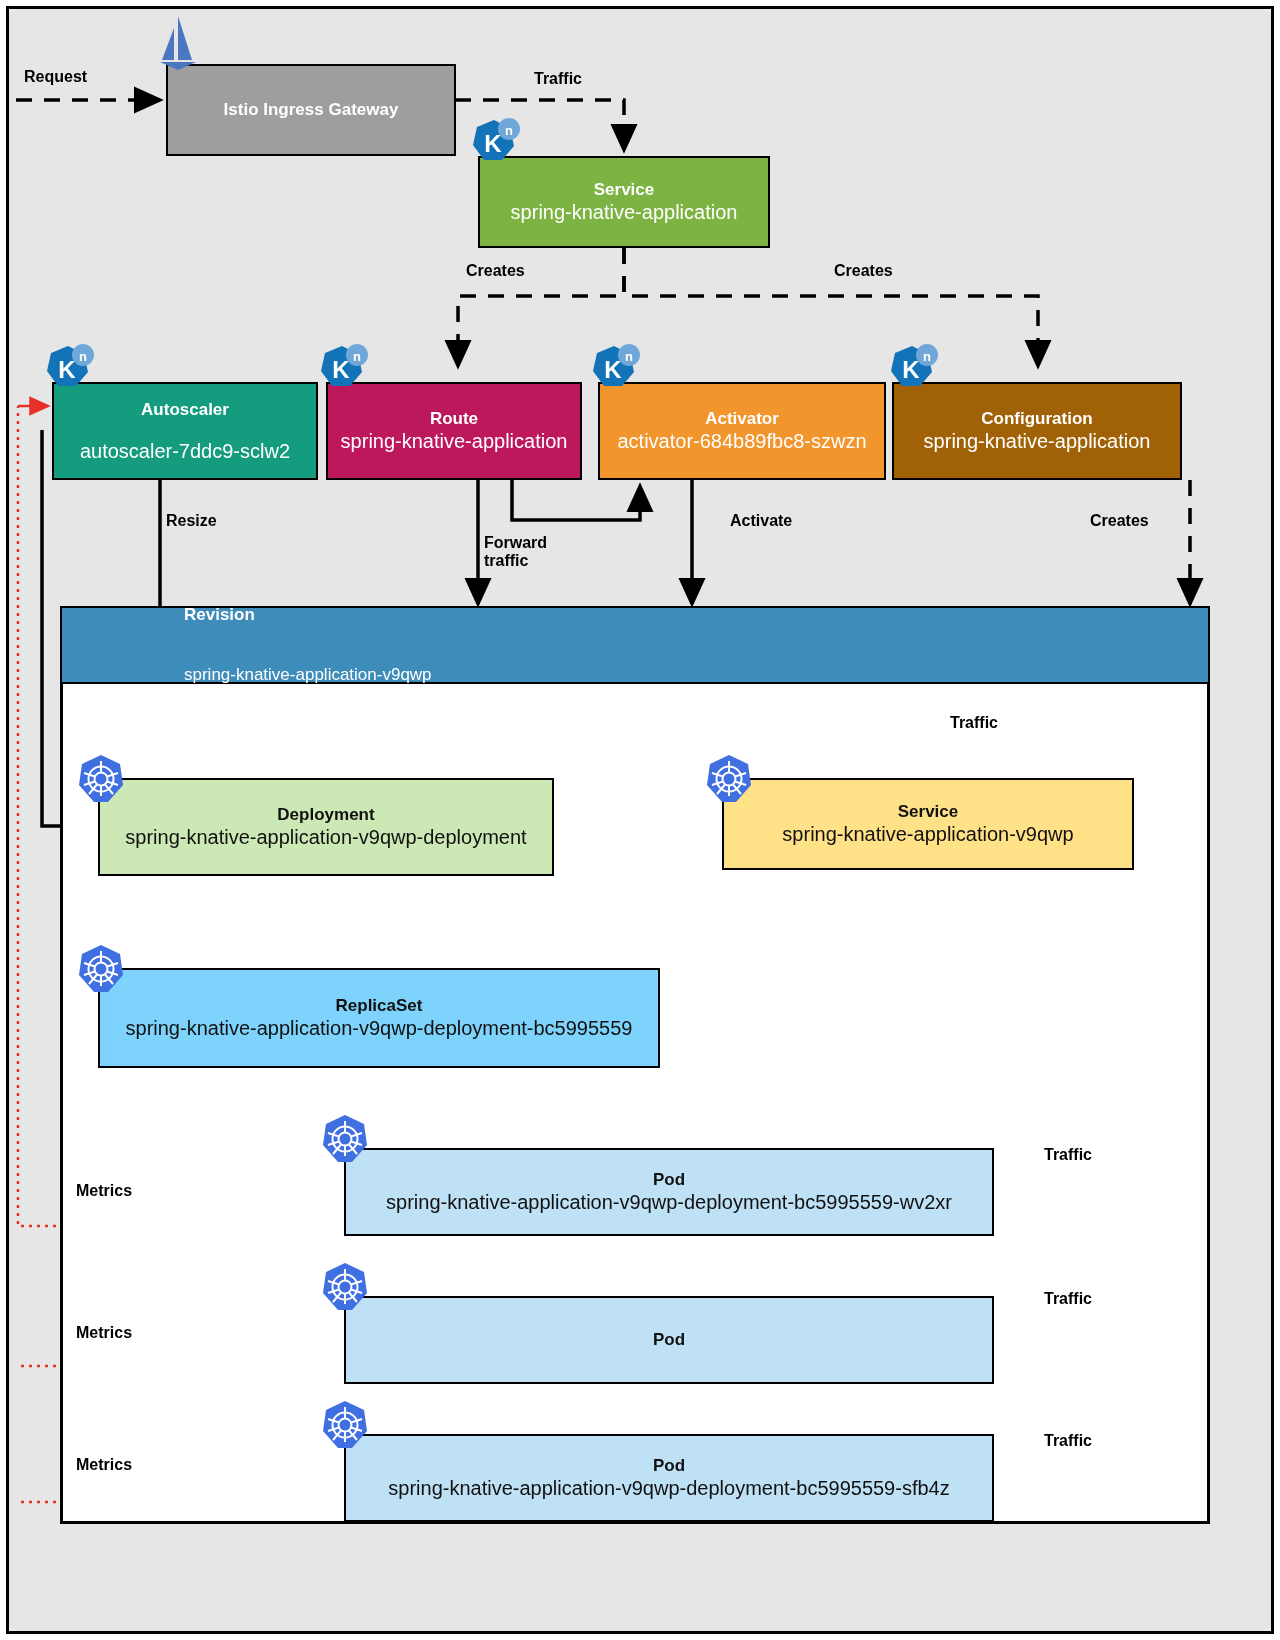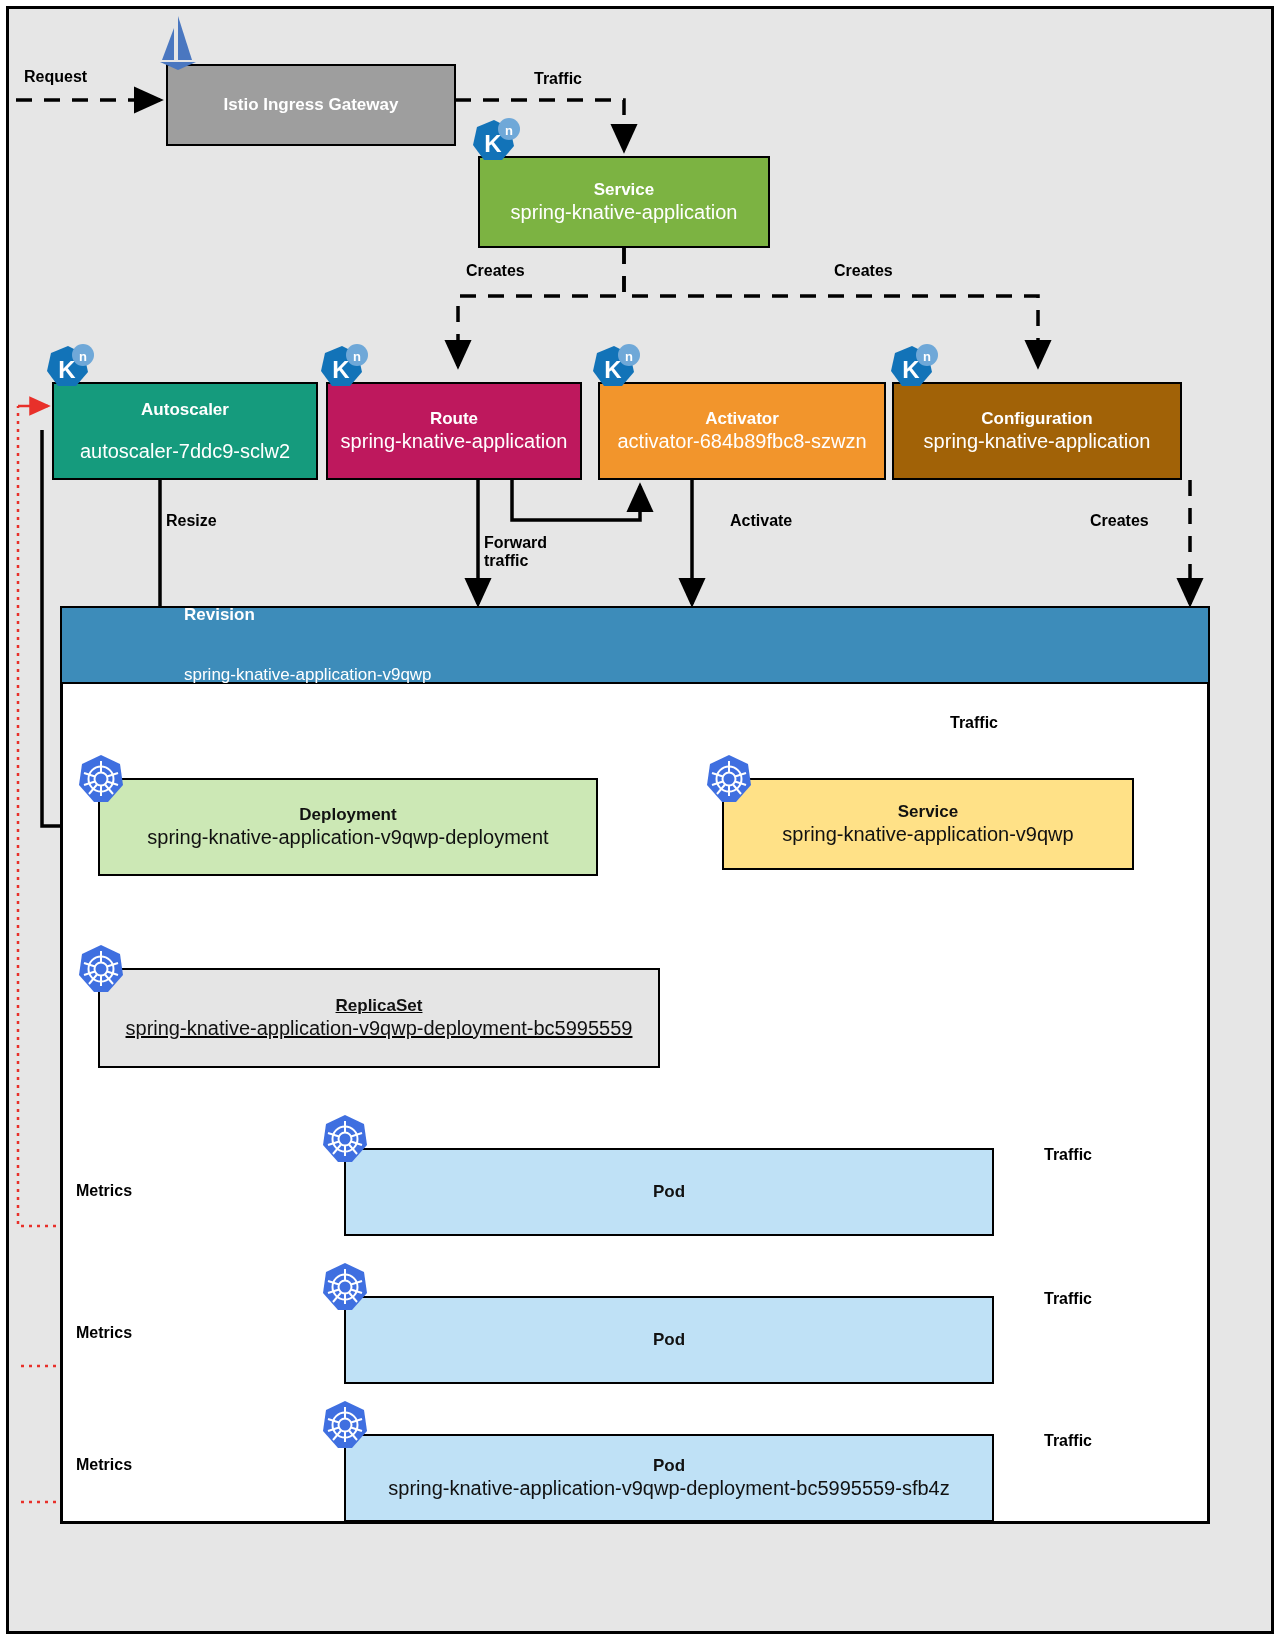--- a/index.html
+++ b/index.html
@@ -131,21 +131,21 @@
     <path d="M1170,1334 L1170,1476 L1004,1476" stroke="#000" stroke-width="3.5" fill="none" marker-end="url(#arrow)"></path>
 
     <path d="M344,1226 L18,1226 L18,406" stroke="#e8302a" stroke-width="2.5" fill="none" stroke-dasharray="3,5"></path>
     <path d="M344,1366 L18,1366" stroke="#e8302a" stroke-width="2.5" fill="none" stroke-dasharray="3,5"></path>
     <path d="M344,1502 L18,1502" stroke="#e8302a" stroke-width="2.5" fill="none" stroke-dasharray="3,5"></path>
     <path d="M18,406 L48,406" stroke="#e8302a" stroke-width="2.5" fill="none" marker-end="url(#arrow-red)"></path>
 
     <path d="M42,430 L42,826 L96,826" stroke="#000" stroke-width="3.5" fill="none" marker-end="url(#arrow)"></path>
   </svg>
 
-  <div class="node light-text" style="left:166px; top:64px; width:290px; height:82px; background:#9e9e9e;">
+  <div class="node light-text" style="left:166px; top:64px; width:290px; height:92px; background:#9e9e9e;">
     <div class="title">Istio Ingress Gateway</div>
   </div>
   <div class="icon" style="left:152px; top:14px; width:52px; height:56px;">
     <svg width="52" height="56" viewBox="0 0 52 56">
       <polygon points="26,2 40,46 26,46" fill="#4a77c0"></polygon>
       <polygon points="22,14 22,46 10,46" fill="#4a77c0"></polygon>
       <polygon points="8,48 44,48 26,56" fill="#4a77c0"></polygon>
     </svg>
   </div>
 
@@ -213,21 +213,21 @@
       <text x="41" y="19" font-family="Liberation Sans, sans-serif" font-size="13" font-weight="bold" fill="#fff" text-anchor="middle">n</text>
     </svg>
   </div>
 
   <div class="revision-wrap" style="left:60px; top:606px; width:1150px; height:918px;"></div>
   <div class="revision-header" style="left:62px; top:608px; width:1146px; height:76px; background:#3d8cba;">
     <div class="title">Revision</div>
     <div class="sub">spring-knative-application-v9qwp</div>
   </div>
 
-  <div class="node dark-text" style="left:98px; top:778px; width:500px; height:98px; background:#cce8b5;">
+  <div class="node dark-text" style="left:98px; top:778px; width:456px; height:98px; background:#cce8b5;">
     <div class="title">Deployment</div>
     <div class="sub">spring-knative-application-v9qwp-deployment</div>
   </div>
   <div class="icon" style="left:78px; top:754px; width:46px; height:50px;">
     <svg width="46" height="50" viewBox="0 0 46 50">
       <polygon points="23,1 42,10 45,31 30,48 16,48 1,31 4,10" fill="#3f6fe0"></polygon>
       <g stroke="#fff" stroke-width="2" fill="none">
         <circle cx="23" cy="25" r="6.5"></circle>
         <circle cx="23" cy="25" r="12.5"></circle>
         <line x1="23" y1="7" x2="23" y2="18.5"></line>
@@ -257,21 +257,21 @@
         <line x1="6" y1="19" x2="17" y2="22.5"></line>
         <line x1="29" y1="27.5" x2="40" y2="31"></line>
         <line x1="40" y1="19" x2="29" y2="22.5"></line>
         <line x1="17" y1="27.5" x2="6" y2="31"></line>
         <line x1="11" y1="40" x2="19" y2="30.5"></line>
         <line x1="35" y1="40" x2="27" y2="30.5"></line>
       </g>
     </svg>
   </div>
 
-  <div class="node dark-text" style="left:98px; top:968px; width:562px; height:100px; background:#e5e5e5;text-decoration:underline;">
+  <div class="node dark-text" style="left:98px; top:968px; width:562px; height:100px; background:#7dd3fc;">
     <div class="title">ReplicaSet</div>
     <div class="sub">spring-knative-application-v9qwp-deployment-bc5995559</div>
   </div>
   <div class="icon" style="left:78px; top:944px; width:46px; height:50px;">
     <svg width="46" height="50" viewBox="0 0 46 50">
       <polygon points="23,1 42,10 45,31 30,48 16,48 1,31 4,10" fill="#3f6fe0"></polygon>
       <g stroke="#fff" stroke-width="2" fill="none">
         <circle cx="23" cy="25" r="6.5"></circle>
         <circle cx="23" cy="25" r="12.5"></circle>
         <line x1="23" y1="7" x2="23" y2="18.5"></line>
@@ -281,20 +281,21 @@
         <line x1="40" y1="19" x2="29" y2="22.5"></line>
         <line x1="17" y1="27.5" x2="6" y2="31"></line>
         <line x1="11" y1="40" x2="19" y2="30.5"></line>
         <line x1="35" y1="40" x2="27" y2="30.5"></line>
       </g>
     </svg>
   </div>
 
   <div class="node dark-text" style="left:344px; top:1148px; width:650px; height:88px; background:#bfe1f6;">
     <div class="title">Pod</div>
+    <div class="sub">spring-knative-application-v9qwp-deployment-bc5995559-wv2xr</div>
   </div>
   <div class="icon" style="left:322px; top:1114px; width:46px; height:50px;">
     <svg width="46" height="50" viewBox="0 0 46 50">
       <polygon points="23,1 42,10 45,31 30,48 16,48 1,31 4,10" fill="#3f6fe0"></polygon>
       <g stroke="#fff" stroke-width="2" fill="none">
         <circle cx="23" cy="25" r="6.5"></circle>
         <circle cx="23" cy="25" r="12.5"></circle>
         <line x1="23" y1="7" x2="23" y2="18.5"></line>
         <line x1="23" y1="31.5" x2="23" y2="42"></line>
         <line x1="6" y1="19" x2="17" y2="22.5"></line>

